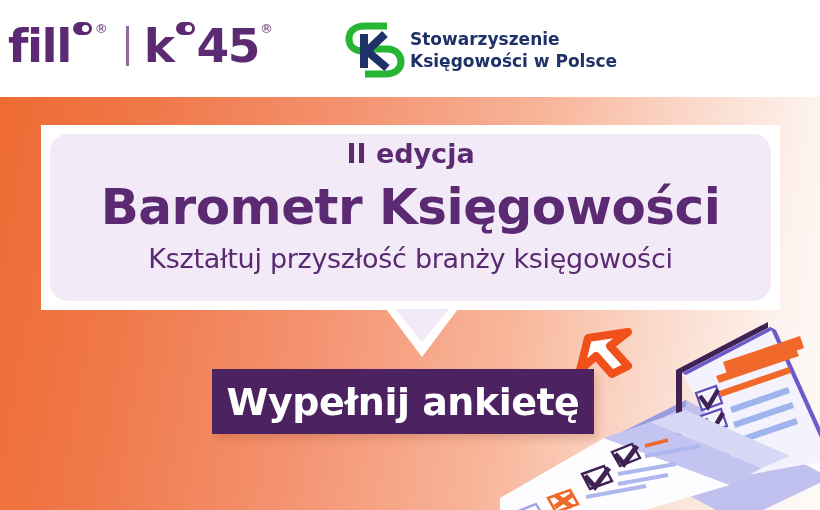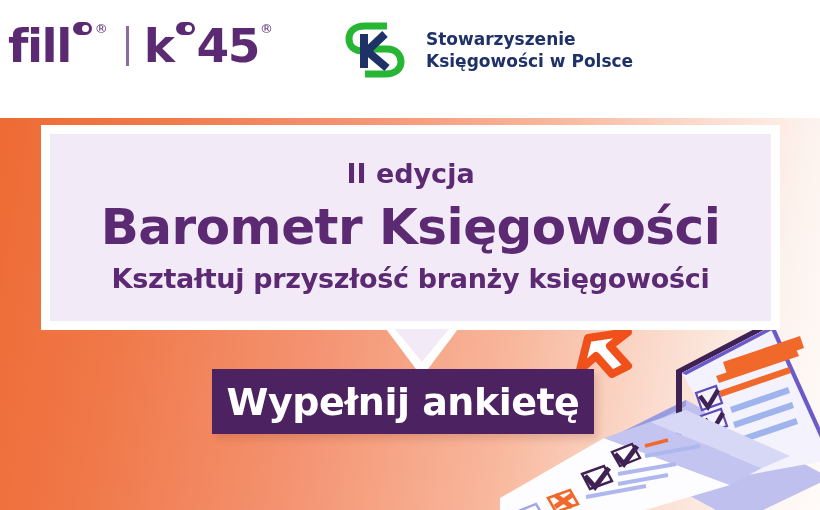--- a/index.html
+++ b/index.html
@@ -17,21 +17,21 @@
     height: 510px;
     overflow: hidden;
     background: #ffffff;
   }
 
   
   .logo-bar {
     position: absolute;
     left: 0; top: 0;
     width: 820px;
-    height: 118px;
+    height: 97px;
     background: #ffffff;
     z-index: 40;
   }
   .fillup-logo {
     position: absolute;
     left: 8px;
     top: 22px;
     display: flex;
     align-items: flex-start;
     height: 56px;
@@ -75,21 +75,21 @@
     height: 40px;
     background: #8C6BA0;
     margin: 4px 15px 0 18px;
   }
   .sks-logo {
     position: absolute;
     left: 345px;
     top: 22px;
     display: flex;
     align-items: center;
-    gap: 17px;
+    gap: 1px;
   }
   .sks-mark { width: 64px; height: 56px; display:block; }
   .sks-text {
     font-family: "DejaVu Sans", sans-serif;
     font-weight: bold;
     font-size: 17px;
     line-height: 22px;
     color: #1F3268;
     white-space: nowrap;
   }
@@ -129,22 +129,23 @@
     top: 125px;
     width: 739px;
     z-index: 20;
   }
   .card-white {
     background: #ffffff;
     padding: 9px;
   }
   .card-inner {
     background: #F2EAF7;
-    padding: 24px 18px 26px 18px;
+    padding: 4px 18px 26px 18px;
     text-align: center;
+    border-radius: 18px;
   }
   .edition {
     font-family: "DejaVu Sans", sans-serif;
     font-weight: bold;
     font-size: 27px;
     line-height: 32px;
     color: #5B2A72;
     margin: 0 0 2px 0;
     letter-spacing: 0px;
   }
@@ -152,21 +153,21 @@
     font-family: "DejaVu Sans", sans-serif;
     font-weight: bold;
     font-size: 50px;
     line-height: 58px;
     color: #5B2A72;
     margin: 8px 0 6px 0;
     letter-spacing: -0.5px;
   }
   .tagline {
     font-family: "DejaVu Sans", sans-serif;
-    font-weight: bold;
+    font-weight: normal;
     font-size: 27px;
     line-height: 33px;
     color: #5B2A72;
     margin: 0;
     letter-spacing: -0.3px;
   }
   
   .tail-wrap {
     position: relative;
     height: 44px;

